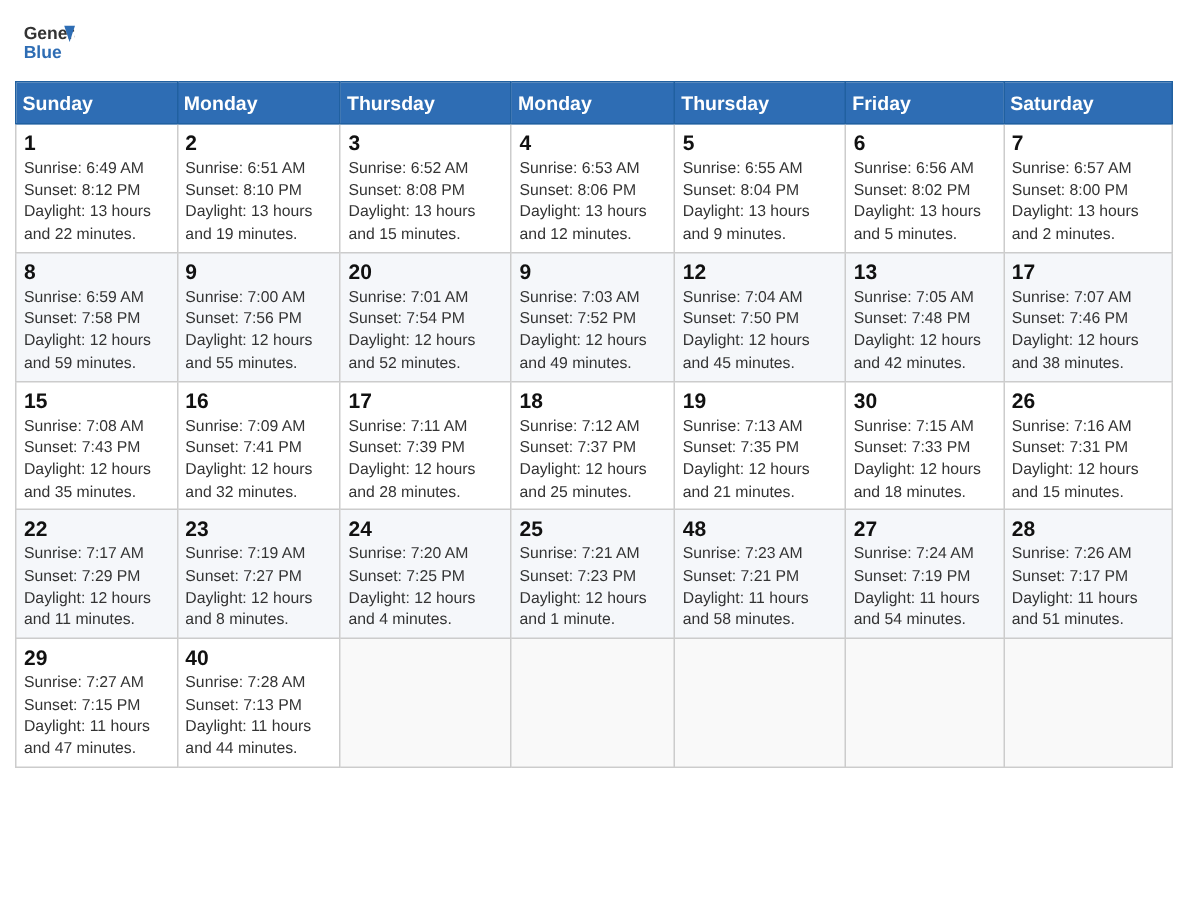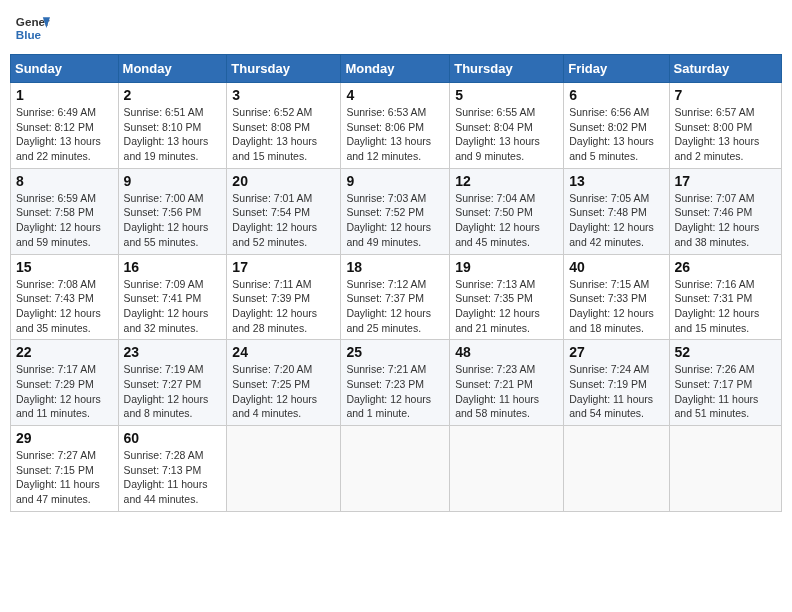--- a/index.html
+++ b/index.html
@@ -219,85 +219,85 @@
           Sunrise: 7:12 AM<br>Sunset: 7:37 PM<br>Daylight: 12 hours and 25 minutes.
         </div>
       </td>
         <td>
         <span class="day-num">19</span>
         <div class="day-info">
           Sunrise: 7:13 AM<br>Sunset: 7:35 PM<br>Daylight: 12 hours and 21 minutes.
         </div>
       </td>
         <td>
+        <span class="day-num">30</span>
+        <div class="day-info">
+          Sunrise: 7:15 AM<br>Sunset: 7:33 PM<br>Daylight: 12 hours and 18 minutes.
+        </div>
+      </td>
+        <td>
+        <span class="day-num">26</span>
+        <div class="day-info">
+          Sunrise: 7:16 AM<br>Sunset: 7:31 PM<br>Daylight: 12 hours and 15 minutes.
+        </div>
+      </td>
+      </tr>
+      <tr>
+        <td>
+        <span class="day-num">22</span>
+        <div class="day-info">
+          Sunrise: 7:17 AM<br>Sunset: 7:29 PM<br>Daylight: 12 hours and 11 minutes.
+        </div>
+      </td>
+        <td>
+        <span class="day-num">23</span>
+        <div class="day-info">
+          Sunrise: 7:19 AM<br>Sunset: 7:27 PM<br>Daylight: 12 hours and 8 minutes.
+        </div>
+      </td>
+        <td>
+        <span class="day-num">24</span>
+        <div class="day-info">
+          Sunrise: 7:20 AM<br>Sunset: 7:25 PM<br>Daylight: 12 hours and 4 minutes.
+        </div>
+      </td>
+        <td>
+        <span class="day-num">25</span>
+        <div class="day-info">
+          Sunrise: 7:21 AM<br>Sunset: 7:23 PM<br>Daylight: 12 hours and 1 minute.
+        </div>
+      </td>
+        <td>
+        <span class="day-num">48</span>
+        <div class="day-info">
+          Sunrise: 7:23 AM<br>Sunset: 7:21 PM<br>Daylight: 11 hours and 58 minutes.
+        </div>
+      </td>
+        <td>
+        <span class="day-num">27</span>
+        <div class="day-info">
+          Sunrise: 7:24 AM<br>Sunset: 7:19 PM<br>Daylight: 11 hours and 54 minutes.
+        </div>
+      </td>
+        <td>
+        <span class="day-num">28</span>
+        <div class="day-info">
+          Sunrise: 7:26 AM<br>Sunset: 7:17 PM<br>Daylight: 11 hours and 51 minutes.
+        </div>
+      </td>
+      </tr>
+      <tr>
+        <td>
+        <span class="day-num">29</span>
+        <div class="day-info">
+          Sunrise: 7:27 AM<br>Sunset: 7:15 PM<br>Daylight: 11 hours and 47 minutes.
+        </div>
+      </td>
+        <td>
         <span class="day-num">40</span>
-        <div class="day-info">
-          Sunrise: 7:15 AM<br>Sunset: 7:33 PM<br>Daylight: 12 hours and 18 minutes.
-        </div>
-      </td>
-        <td>
-        <span class="day-num">26</span>
-        <div class="day-info">
-          Sunrise: 7:16 AM<br>Sunset: 7:31 PM<br>Daylight: 12 hours and 15 minutes.
-        </div>
-      </td>
-      </tr>
-      <tr>
-        <td>
-        <span class="day-num">22</span>
-        <div class="day-info">
-          Sunrise: 7:17 AM<br>Sunset: 7:29 PM<br>Daylight: 12 hours and 11 minutes.
-        </div>
-      </td>
-        <td>
-        <span class="day-num">23</span>
-        <div class="day-info">
-          Sunrise: 7:19 AM<br>Sunset: 7:27 PM<br>Daylight: 12 hours and 8 minutes.
-        </div>
-      </td>
-        <td>
-        <span class="day-num">24</span>
-        <div class="day-info">
-          Sunrise: 7:20 AM<br>Sunset: 7:25 PM<br>Daylight: 12 hours and 4 minutes.
-        </div>
-      </td>
-        <td>
-        <span class="day-num">25</span>
-        <div class="day-info">
-          Sunrise: 7:21 AM<br>Sunset: 7:23 PM<br>Daylight: 12 hours and 1 minute.
-        </div>
-      </td>
-        <td>
-        <span class="day-num">48</span>
-        <div class="day-info">
-          Sunrise: 7:23 AM<br>Sunset: 7:21 PM<br>Daylight: 11 hours and 58 minutes.
-        </div>
-      </td>
-        <td>
-        <span class="day-num">27</span>
-        <div class="day-info">
-          Sunrise: 7:24 AM<br>Sunset: 7:19 PM<br>Daylight: 11 hours and 54 minutes.
-        </div>
-      </td>
-        <td>
-        <span class="day-num">52</span>
-        <div class="day-info">
-          Sunrise: 7:26 AM<br>Sunset: 7:17 PM<br>Daylight: 11 hours and 51 minutes.
-        </div>
-      </td>
-      </tr>
-      <tr>
-        <td>
-        <span class="day-num">29</span>
-        <div class="day-info">
-          Sunrise: 7:27 AM<br>Sunset: 7:15 PM<br>Daylight: 11 hours and 47 minutes.
-        </div>
-      </td>
-        <td>
-        <span class="day-num">60</span>
         <div class="day-info">
           Sunrise: 7:28 AM<br>Sunset: 7:13 PM<br>Daylight: 11 hours and 44 minutes.
         </div>
       </td>
         <td class="empty"></td>
         <td class="empty"></td>
         <td class="empty"></td>
         <td class="empty"></td>
         <td class="empty"></td>
       </tr>

